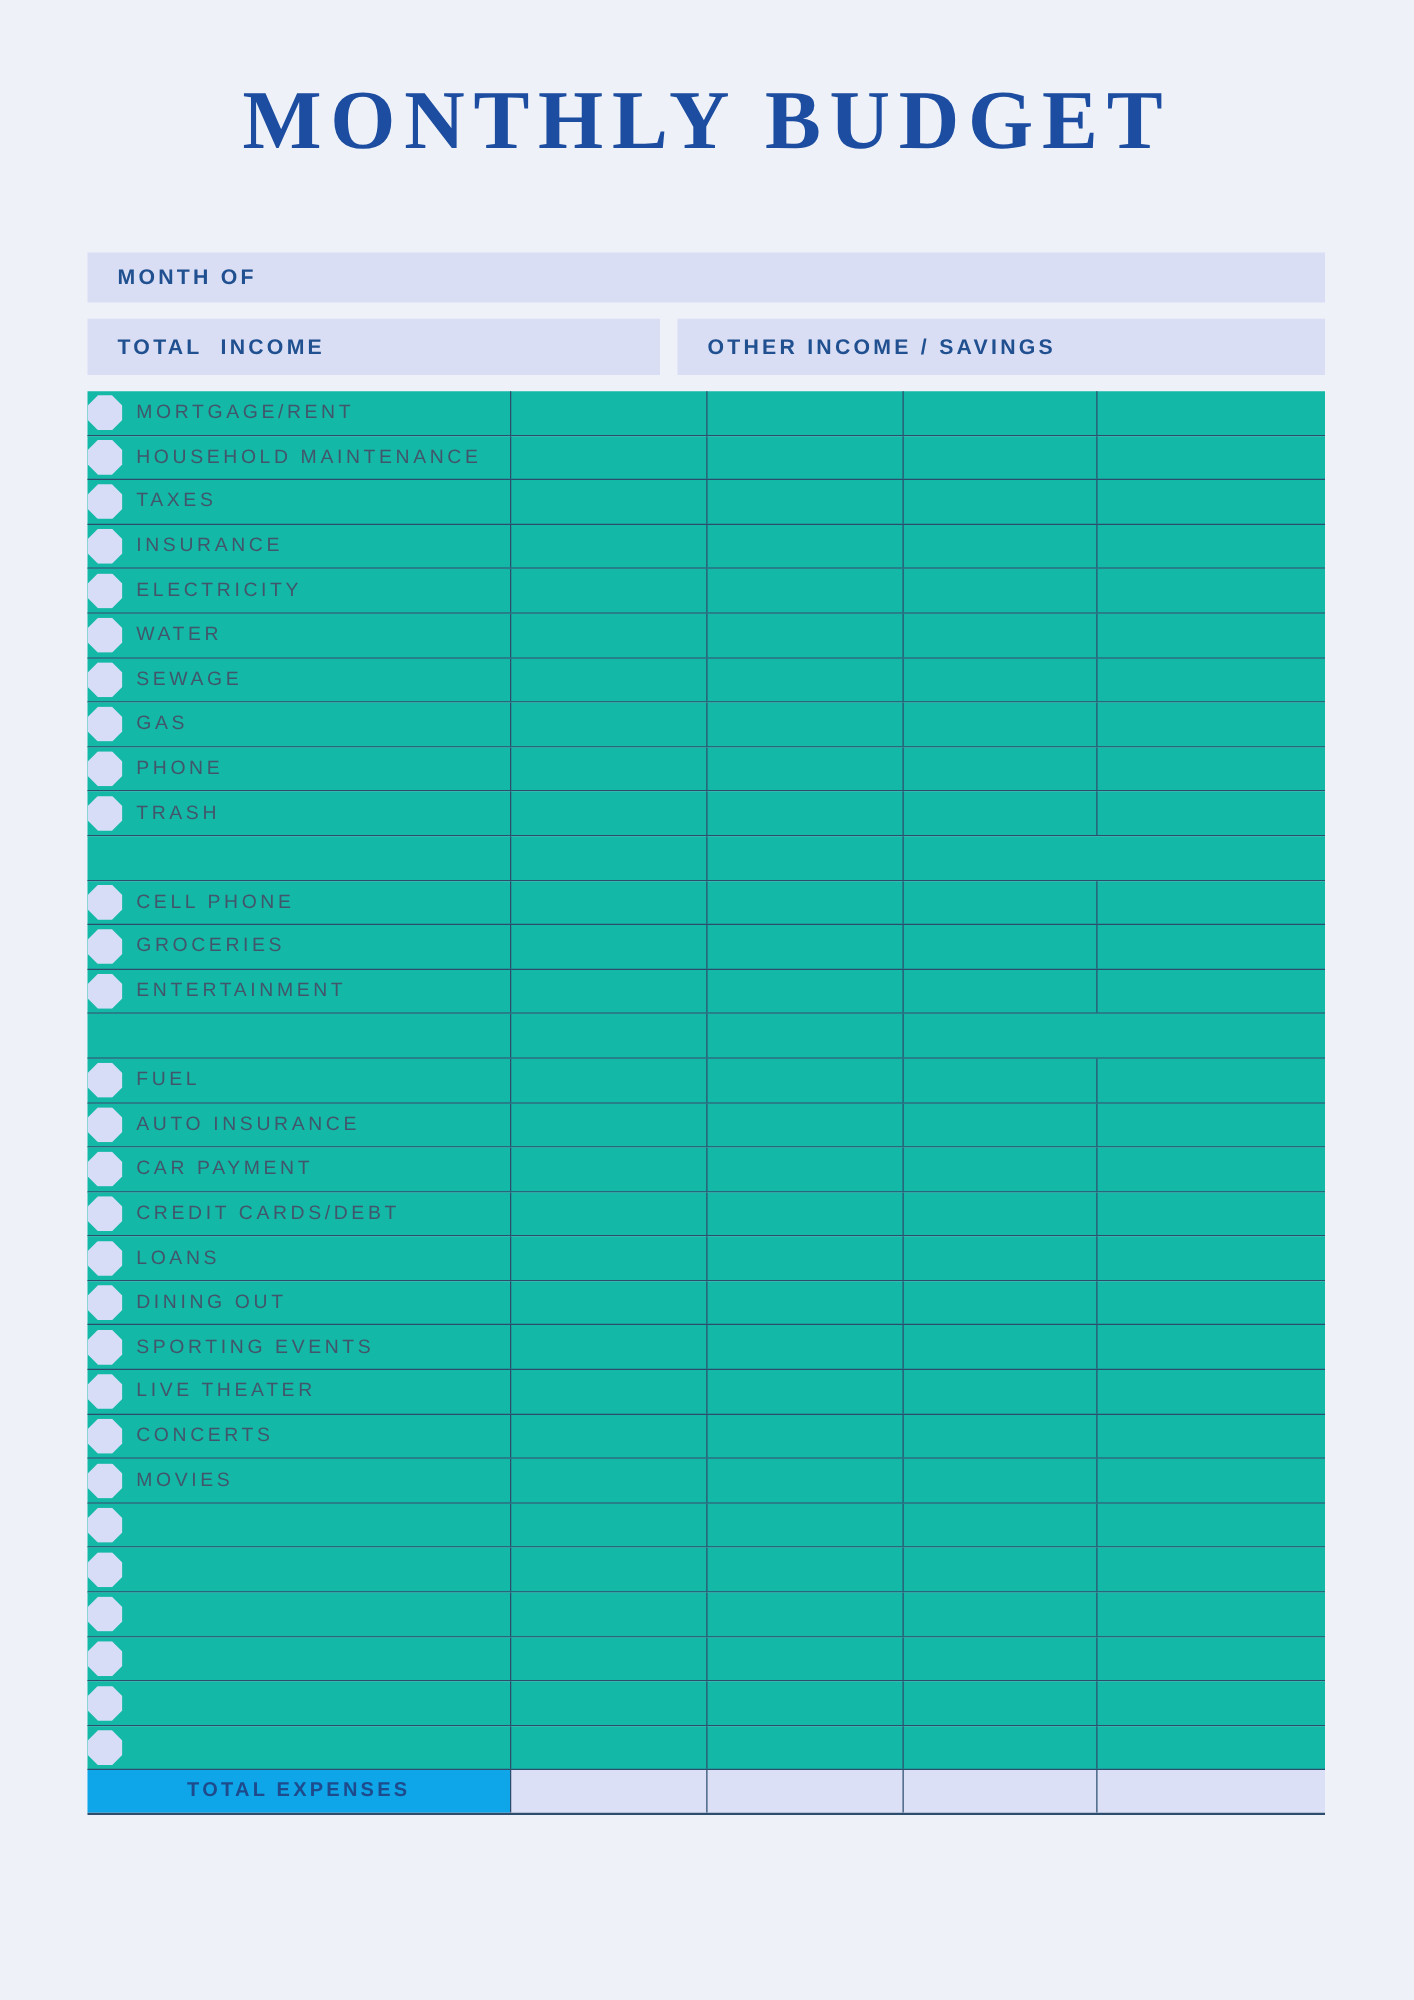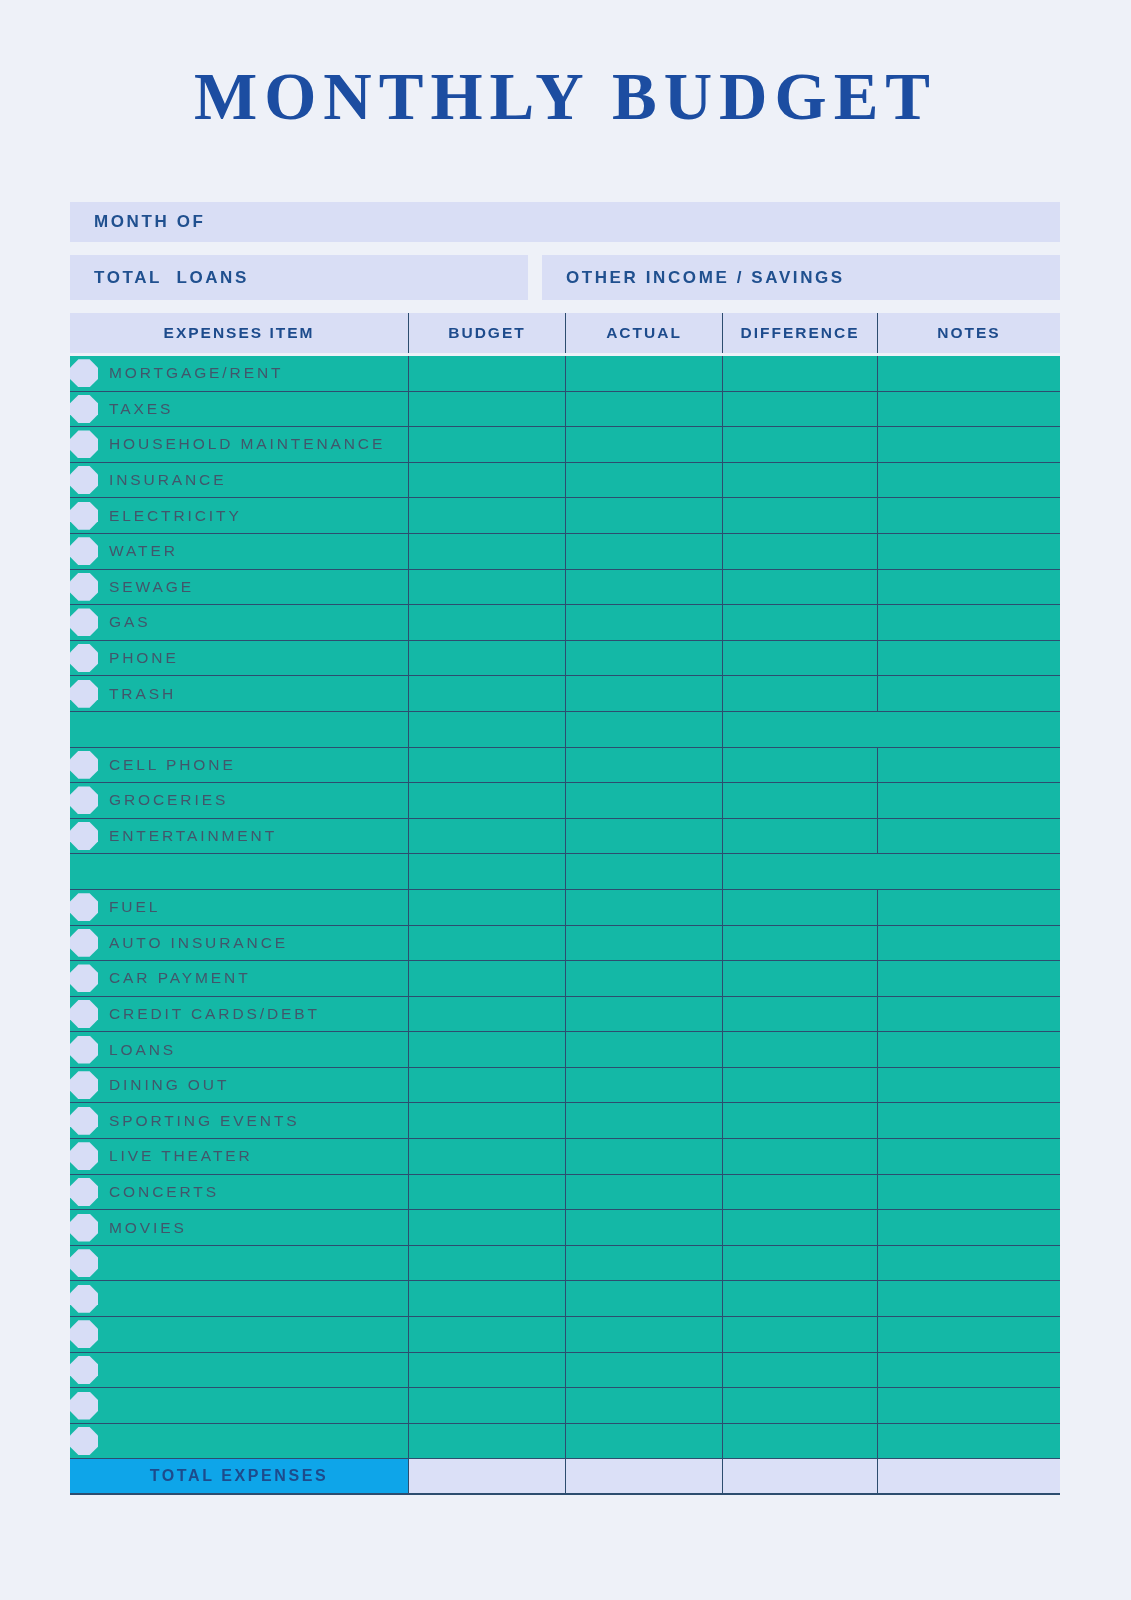--- a/index.html
+++ b/index.html
@@ -119,63 +119,56 @@
   <div class="title">MONTHLY BUDGET</div>
 
   <div class="content">
 
     <div class="bar month-bar">
       <span class="bar-label">MONTH OF</span>
     </div>
 
     <div class="income-row">
       <div class="bar income-bar income-left">
-        <span class="bar-label">TOTAL  LOANS</span>
+        <span class="bar-label">TOTAL  INCOME</span>
       </div>
       <div class="bar income-bar income-right">
         <span class="bar-label">OTHER INCOME / SAVINGS</span>
       </div>
     </div>
 
     <div>
-      <div class="grid-row thead">
-        <div class="th">EXPENSES ITEM</div>
-        <div class="th">BUDGET</div>
-        <div class="th">ACTUAL</div>
-        <div class="th">DIFFERENCE</div>
-        <div class="th">NOTES</div>
-      </div>
 
       <div id="table-body">
   <div class="grid-row tr">
     <div class="td td-item">
       <span class="bullet"></span>
       <span class="item-label">MORTGAGE/RENT</span>
     </div>
     <div class="td"></div>
     <div class="td"></div>
     <div class="td"></div>
     <div class="td"></div>
   </div>
 
   <div class="grid-row tr">
     <div class="td td-item">
       <span class="bullet"></span>
+      <span class="item-label">HOUSEHOLD MAINTENANCE</span>
+    </div>
+    <div class="td"></div>
+    <div class="td"></div>
+    <div class="td"></div>
+    <div class="td"></div>
+  </div>
+
+  <div class="grid-row tr">
+    <div class="td td-item">
+      <span class="bullet"></span>
       <span class="item-label">TAXES</span>
-    </div>
-    <div class="td"></div>
-    <div class="td"></div>
-    <div class="td"></div>
-    <div class="td"></div>
-  </div>
-
-  <div class="grid-row tr">
-    <div class="td td-item">
-      <span class="bullet"></span>
-      <span class="item-label">HOUSEHOLD MAINTENANCE</span>
     </div>
     <div class="td"></div>
     <div class="td"></div>
     <div class="td"></div>
     <div class="td"></div>
   </div>
 
   <div class="grid-row tr">
     <div class="td td-item">
       <span class="bullet"></span>

